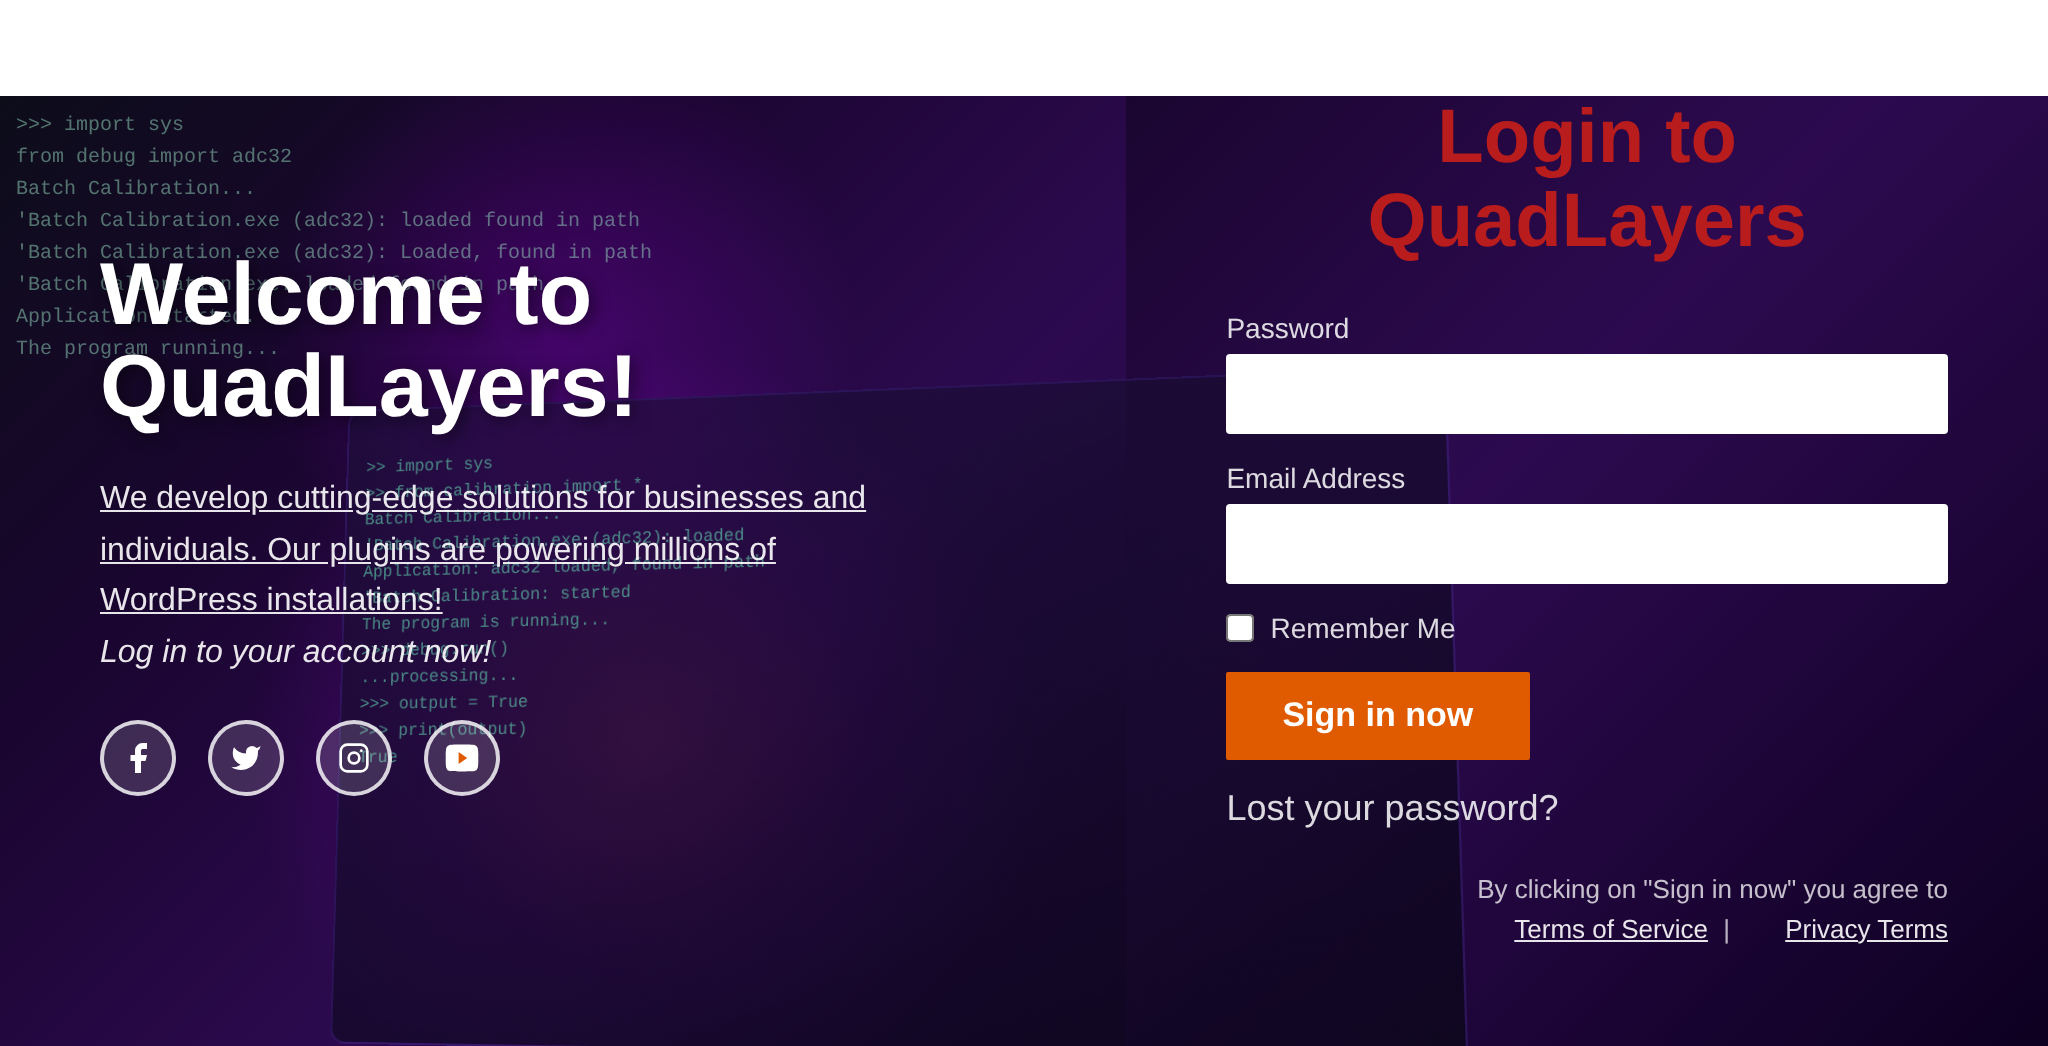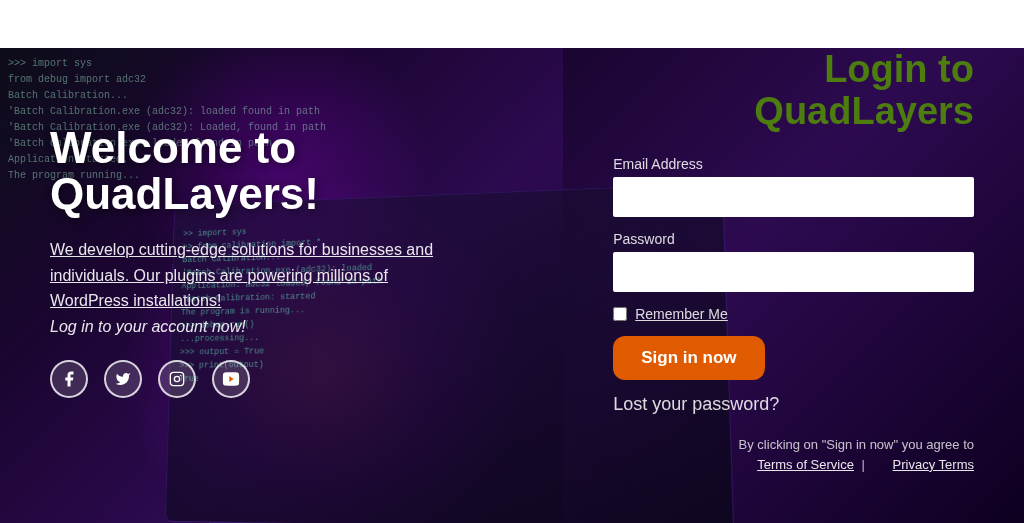--- a/index.html
+++ b/index.html
@@ -154,24 +154,24 @@
       display: flex;
       flex-direction: column;
       justify-content: center;
       padding: 30px 50px;
       z-index: 10;
     }
 
     .login-title {
       font-size: 38px;
       font-weight: 900;
-      color: #4d7c0f;
+      color: #b91c1c;
       line-height: 1.1;
       margin-bottom: 24px;
-      text-align: right;
+      text-align: center;
     }
 
     .form-group {
       margin-bottom: 14px;
     }
 
     .form-label {
       display: block;
       color: rgba(255,255,255,0.85);
       font-size: 14px;
@@ -201,28 +201,27 @@
     .remember-checkbox {
       width: 14px;
       height: 14px;
       cursor: pointer;
       accent-color: #e05a00;
     }
 
     .remember-label {
       color: rgba(255,255,255,0.85);
       font-size: 14px;
-      text-decoration: underline;
     }
 
     .sign-in-btn {
       background: #e05a00;
       color: #ffffff;
       border: none;
-      border-radius: 12px;
+      border-radius: 1px;
       padding: 12px 28px;
       font-size: 17px;
       font-weight: 700;
       cursor: pointer;
       display: inline-block;
       margin-bottom: 14px;
       transition: background 0.2s;
       width: auto;
       align-self: flex-start;
     }
@@ -322,27 +321,27 @@
   </div>
 </div>
 
 <div class="right-panel">
   <h2 class="login-title">
     <span>Login to</span><br>
     <span>QuadLayers</span>
   </h2>
 
   <div class="form-group">
+    <label class="form-label">Password</label>
+    <input class="form-input" type="password" placeholder="" style="">
+  </div>
+
+  <div class="form-group">
     <label class="form-label">Email Address</label>
     <input class="form-input" type="email" placeholder="" style="">
-  </div>
-
-  <div class="form-group">
-    <label class="form-label">Password</label>
-    <input class="form-input" type="password" placeholder="" style="">
   </div>
 
   <div class="remember-me">
     <input type="checkbox" class="remember-checkbox" id="remember" style="">
     <label class="remember-label" for="remember">Remember Me</label>
   </div>
 
   <button class="sign-in-btn">Sign in now</button>
 
   <a href="#" class="lost-password">Lost your password?</a>

